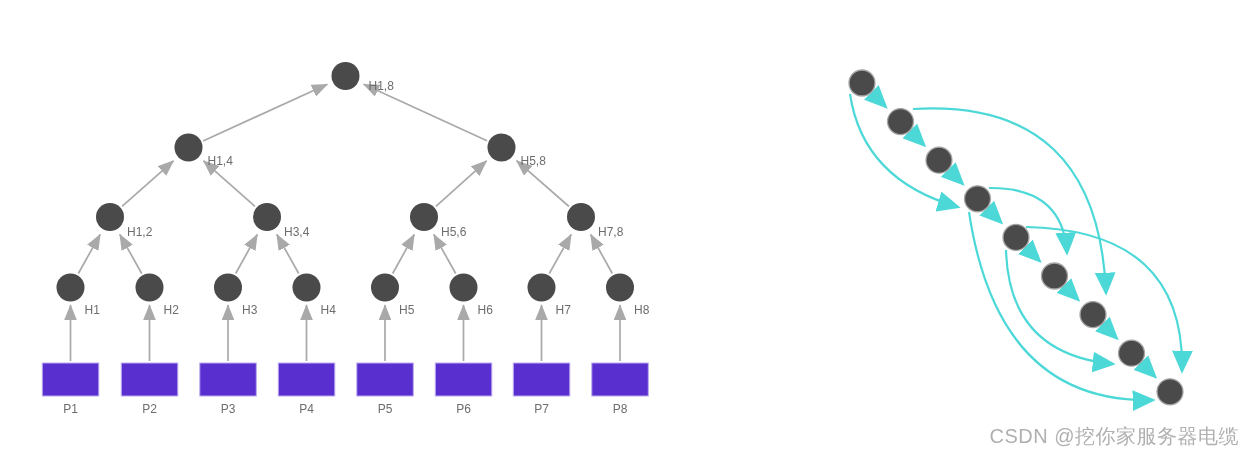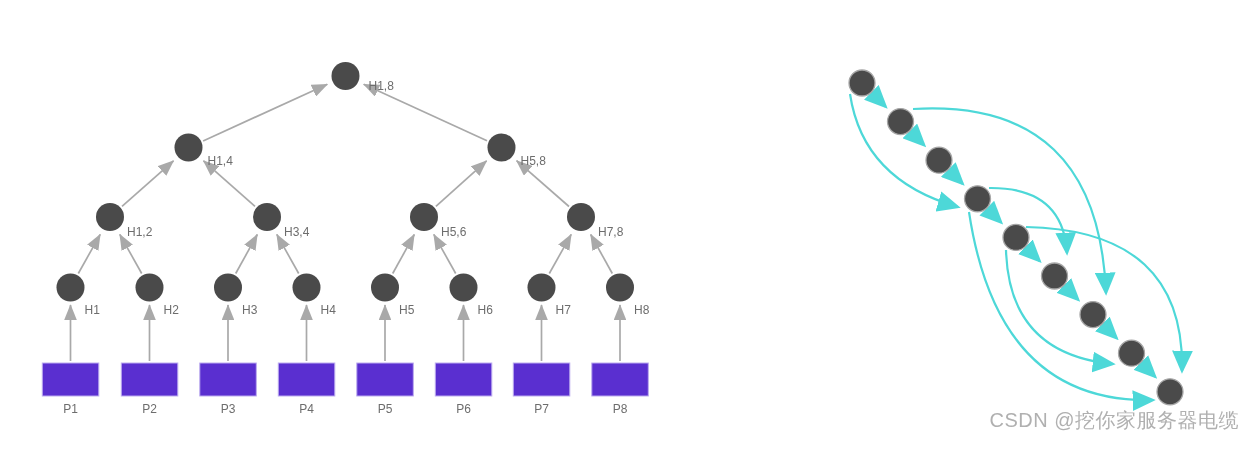--- a/index.html
+++ b/index.html
@@ -2,21 +2,21 @@
 <html><head>
 <meta charset="utf-8">
 <style>
   html,body{margin:0;padding:0;background:#fff;}
   .stage{
     position:relative;width:1248px;height:454px;background:#ffffff;
     overflow:hidden;font-family:"Liberation Sans",sans-serif;
   }
   #scene{position:absolute;left:0;top:0;}
   .watermark{
-    position:absolute;right:9px;bottom:20px;
+    position:absolute;right:9px;bottom:4px;
     font-size:20px;letter-spacing:.5px;
     text-shadow:1px 1px 0 #ffffff;
     font-family:"Liberation Sans",sans-serif;
     white-space:nowrap;
   }
   text{font-family:"Liberation Sans",sans-serif;}
 </style>
 </head>
 <body>
 

